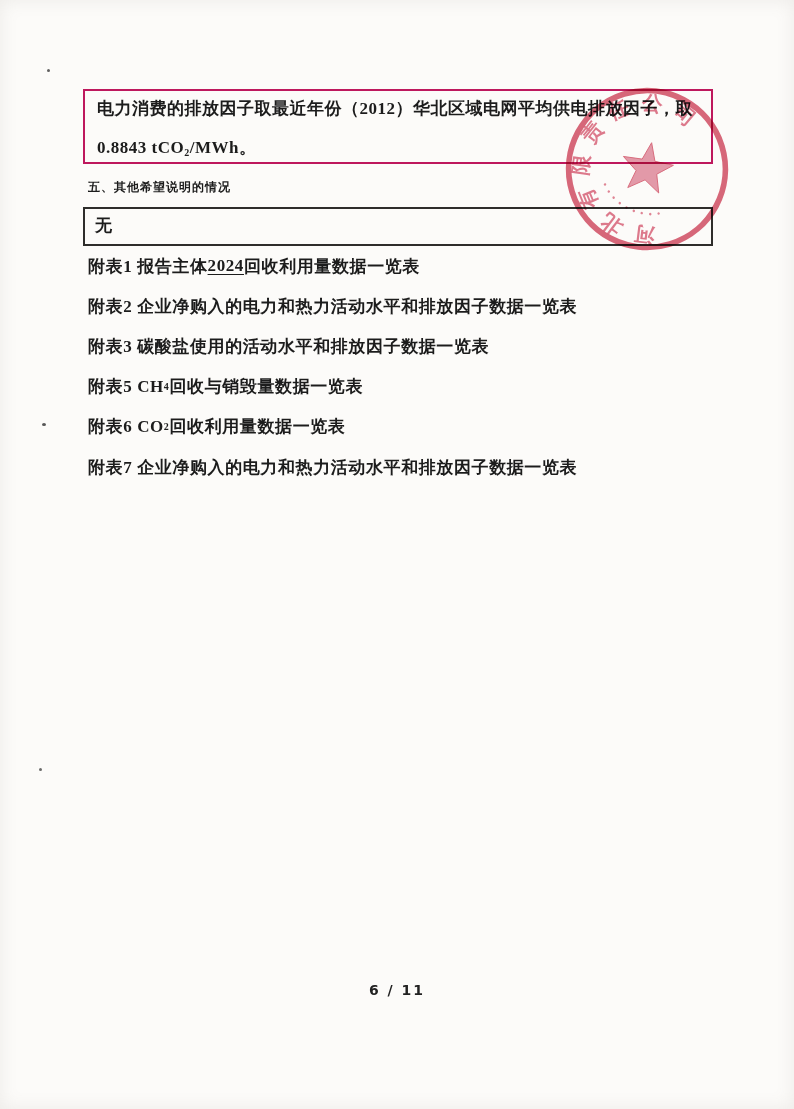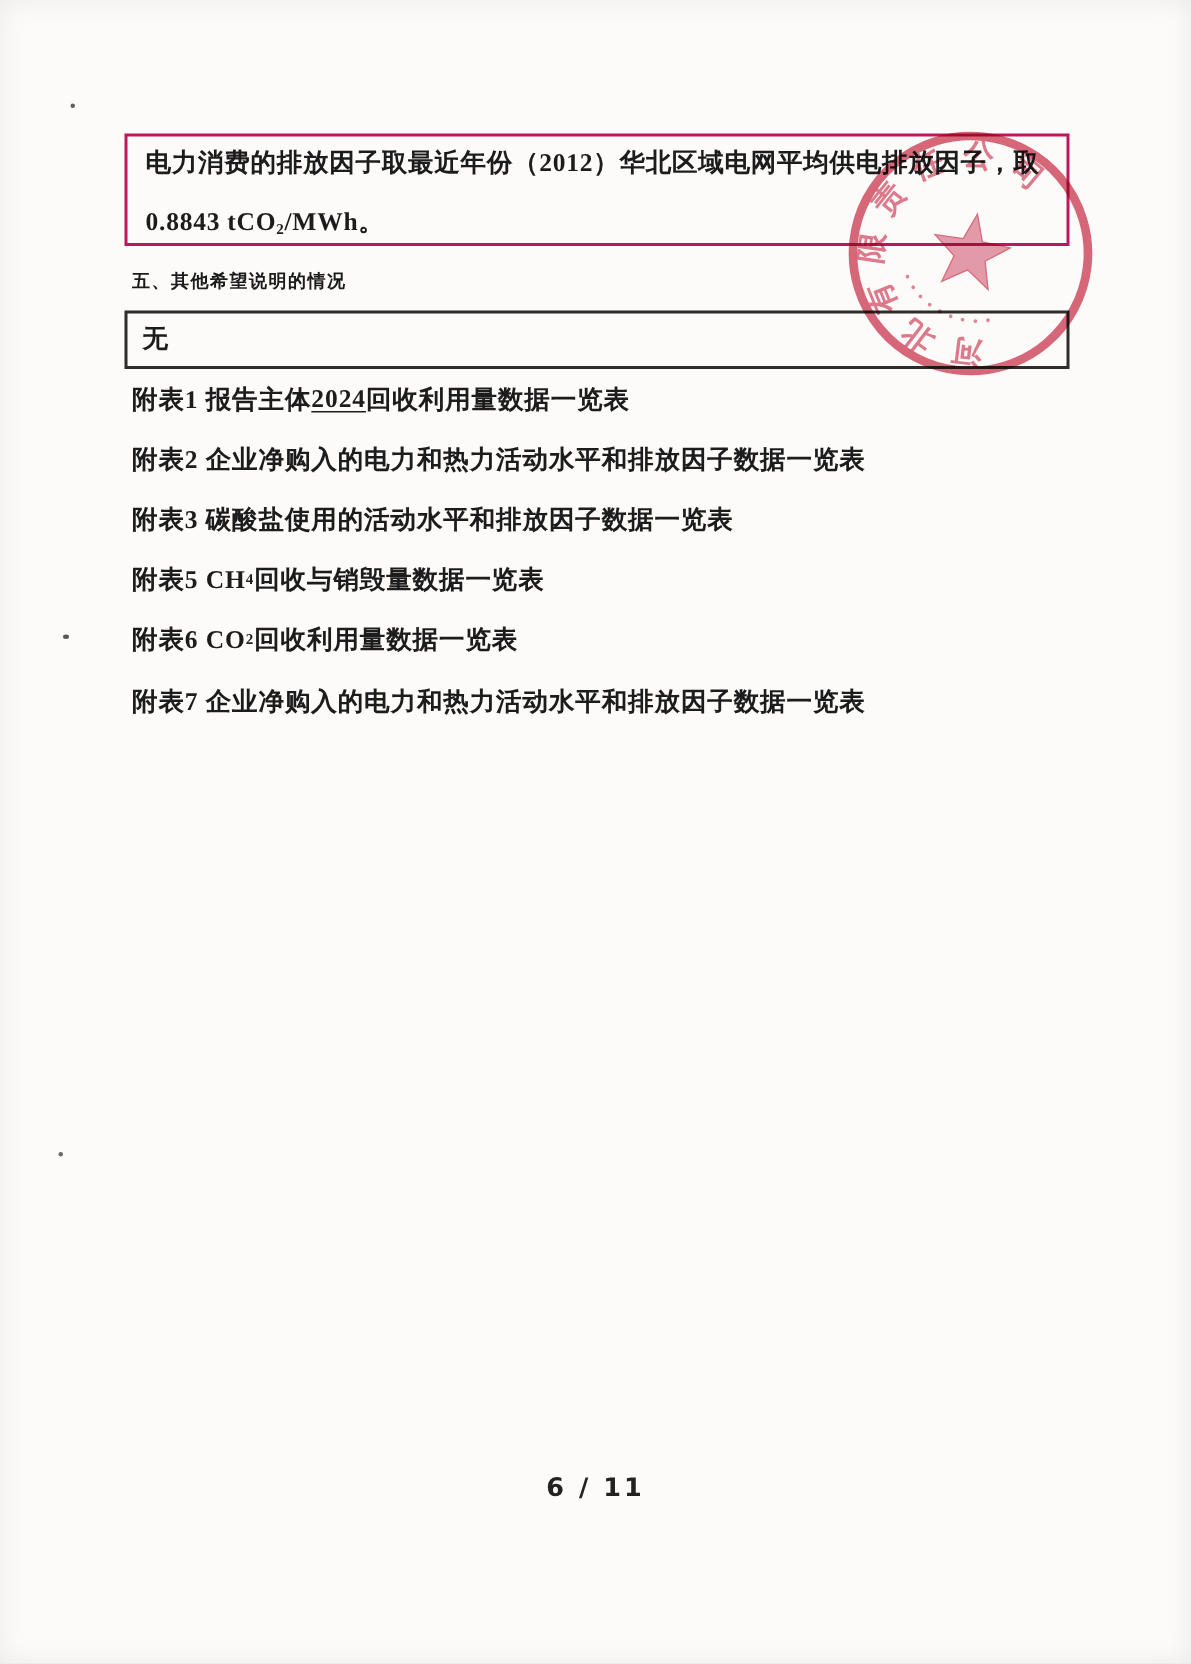--- a/index.html
+++ b/index.html
@@ -75,21 +75,21 @@
     filter: blur(0.3px);
     pointer-events: none;
   }
   
   .page-number {
     position: absolute;
     left: 0; top: 982px;
     width: 100%;
     text-align: center;
     font-family: "DejaVu Sans", "Liberation Sans", sans-serif;
-    font-size: 17px;
+    font-size: 14px;
     font-weight: 700;
     letter-spacing: 2px;
     color: #222;
   }
   
   .speck { position: absolute; background: #3a3a3a; border-radius: 50%; }
   .speck.s1 { left: 47px; top: 69px;  width: 3px; height: 3px; opacity: .8; }
   .speck.s2 { left: 42px; top: 423px; width: 4px; height: 3px; opacity: .85; }
   .speck.s3 { left: 39px; top: 768px; width: 3px; height: 3px; opacity: .75; }
 </style>

